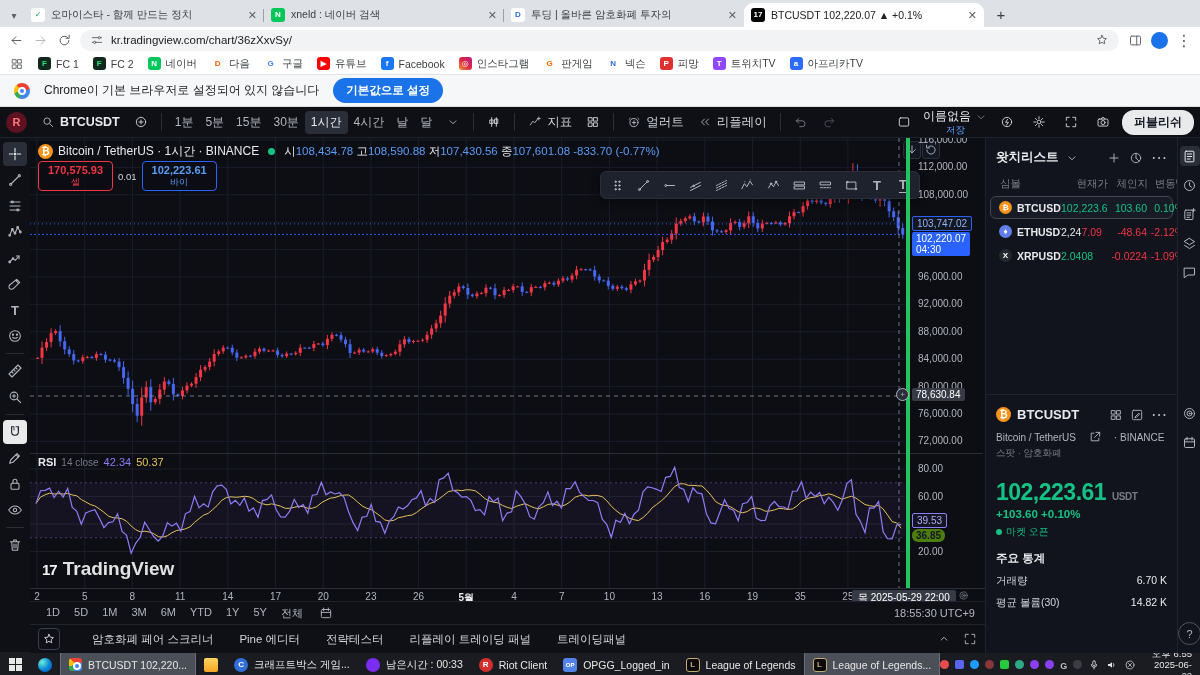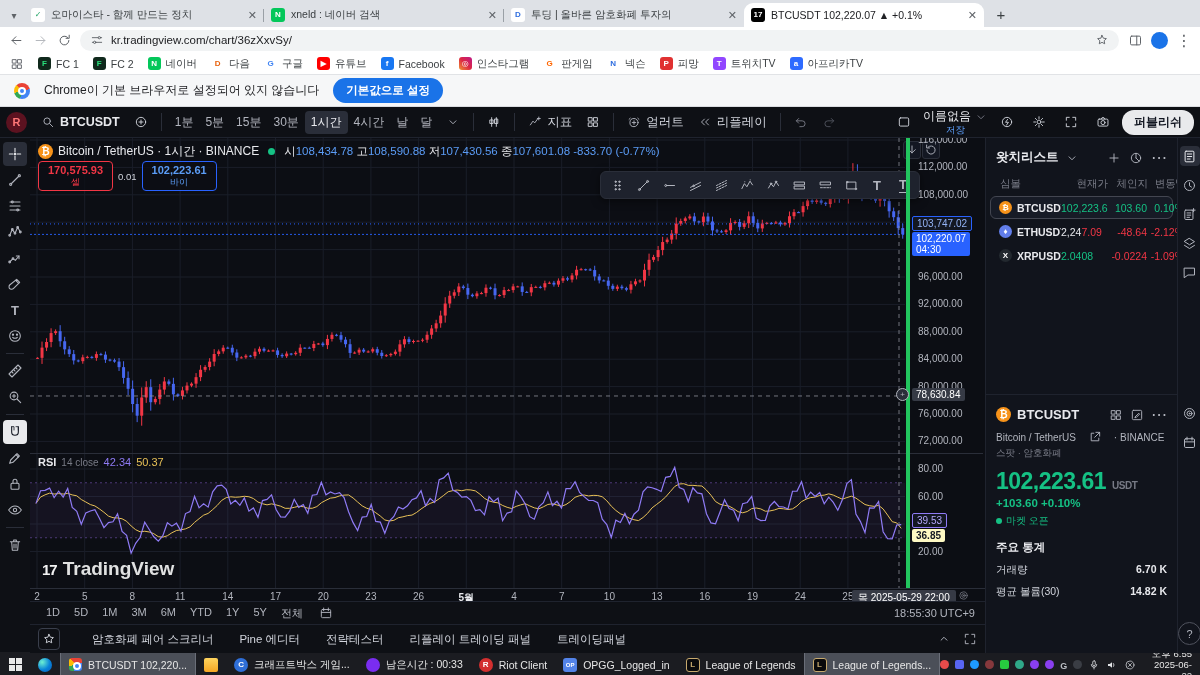--- a/index.html
+++ b/index.html
@@ -108,32 +108,32 @@
   .wl-pr{width:46px;text-align:left;flex:none}
   .wl-ch{width:40px;text-align:right;flex:none}
   .wl-pc{width:37px;text-align:right;flex:none}
   .up{color:#15c184}.dn{color:#f23645}.wh{color:#e8e9ed}
   #detail{position:absolute;left:0;top:256px;width:191px;border-top:1px solid #1f232e;padding:10px;box-sizing:border-box}
   #det-head{display:flex;align-items:center;gap:6px}
   #det-head .t{font-size:13px;font-weight:bold;color:#e8e9ed}
   #det-head .ics{margin-left:auto;display:flex;gap:7px;color:#b2b5be}
   #det-sub{font-size:10px;color:#b2b5be;margin-top:6px;display:flex;align-items:center;gap:12px}
   #det-type{font-size:9.5px;color:#787b86;margin-top:3px}
-  #det-price{margin-top:8px;font-size:23px;font-weight:bold;color:#15c184;letter-spacing:-.5px}
+  #det-price{margin-top:19px;font-size:23px;font-weight:bold;color:#15c184;letter-spacing:-.5px}
   #det-price .cur{font-size:10px;color:#787b86;font-weight:bold}
   #det-chg{font-size:11.5px;color:#15c184;margin-top:2px;font-weight:bold}
   #det-mkt{font-size:10px;color:#15c184;margin-top:5px;display:flex;align-items:center;gap:4px}
   #det-mkt .d{width:6px;height:6px;border-radius:50%;background:#15c184}
   #news{margin-top:9px;background:#2e2b55;border-radius:8px;padding:6px 7px;display:flex;gap:6px;align-items:center}
   #news .bolt{width:14px;height:14px;flex:none;color:#8f9bff}
   #news .tx{font-size:9px;color:#e3e4ee;line-height:12px}
   #news .ar{color:#9aa0c8;font-size:11px;flex:none}
   #stats-title,#perf-title{font-size:11.5px;font-weight:bold;color:#e8e9ed;margin-top:12px}
   .stat-row{display:flex;justify-content:space-between;font-size:10.5px;color:#d1d4dc;margin-top:8px}
-  .stat-row .v{font-weight:bold;color:#e8e9ed}
+  .stat-row .v{font-weight:normal;color:#e8e9ed}
   
   #right-strip{width:23px;border-left:1px solid #1f232e;display:flex;flex-direction:column;align-items:center;padding-top:8px;gap:9px;flex:none;background:#11141c}
   .stool{width:20px;height:20px;border-radius:4px;color:#b2b5be;display:flex;align-items:center;justify-content:center}
   .stool.sel{background:#2a2e39;color:#e8e9ed}
   #help-btn{margin-top:auto;margin-bottom:8px;width:21px;height:21px;border:1px solid #50535e;border-radius:50%;color:#b2b5be;
     font-size:11px;display:flex;align-items:center;justify-content:center}
   
   #taskbar{height:25px;background:#1b1c21;display:flex;align-items:stretch;color:#e6e6e6;font-size:10.5px}
   .tb-app{display:flex;align-items:center;gap:6px;padding:0 8px;white-space:nowrap}
   .tb-app.active{background:#4b4f58;border:1px solid #6a6e78;border-top:none;border-bottom:none}
@@ -1116,40 +1116,40 @@
               <div class="tick" style="top: 352.5px;">60.00</div>
               <div class="tick" style="top: 380px;">40.00</div>
               <div class="tick" style="top: 407.5px;">20.00</div>
               <div class="axlabel" style="top: 77.9329px; border: 1px solid rgb(41, 98, 255); color: rgb(147, 178, 245); background: rgb(19, 23, 34); left: 2px;">103,747.02</div>
               <div class="axlabel" style="top: 94.3925px; background: rgb(41, 98, 255); color: rgb(255, 255, 255); line-height: 11px; left: 2px;">102,220.07<br>04:30</div>
               <div class="axlabel" style="top: 249.979px; left: -14px; background: transparent; padding: 0px;"><span style="display:inline-flex;align-items:center;gap:3px">
                   <span style="width:11px;height:11px;border:1px solid #b2b5be;border-radius:50%;display:inline-flex;align-items:center;justify-content:center;font-size:8px;background:#2a2e39">+</span>
                   <span style="background:#363a45;padding:1px 4px;border-radius:2px;color:#fff">78,630.84</span>
                 </span></div>
               <div class="axlabel" style="top: 374.646px; border: 1px solid rgb(143, 123, 245); color: rgb(180, 167, 250); background: rgb(19, 23, 34); left: 2px;">39.53</div>
-              <div class="axlabel" style="top: 391.331px; background: #fef9c3; color: rgb(19, 23, 34); font-weight: bold; left: 2px;">36.85</div>
+              <div class="axlabel" style="top: 391.331px; background: #4d7c0f; color: rgb(19, 23, 34); font-weight: bold; left: 2px; border-radius: 6px;">36.85</div>
             </div>
           <div id="time-axis">
               <div class="tt" style="left: -10px;">2</div>
               <div class="tt" style="left: 37.7px;">5</div>
               <div class="tt" style="left: 85.4px;">8</div>
               <div class="tt" style="left: 133.1px;">11</div>
               <div class="tt" style="left: 180.8px;">14</div>
               <div class="tt" style="left: 228.5px;">17</div>
               <div class="tt" style="left: 276.2px;">20</div>
               <div class="tt" style="left: 323.9px;">23</div>
               <div class="tt" style="left: 371.6px;">26</div>
               <div class="tt" style="left: 419.3px; color: rgb(232, 233, 237); font-weight: bold;">5월</div>
               <div class="tt" style="left: 467px;">4</div>
               <div class="tt" style="left: 514.7px;">7</div>
               <div class="tt" style="left: 562.4px;">10</div>
               <div class="tt" style="left: 610.1px;">13</div>
               <div class="tt" style="left: 657.8px;">16</div>
               <div class="tt" style="left: 705.5px;">19</div>
-              <div class="tt" style="left: 753.2px;">24</div>
+              <div class="tt" style="left: 753.2px;">35</div>
               <div class="tt" style="left: 800.9px;">25</div>
               <div style="position: absolute; left: 822px; top: 1px; background: rgb(54, 58, 69); color: rgb(255, 255, 255); padding: 1px 6px; border-radius: 2px; font-size: 10px; white-space: nowrap;">목 2025-05-29 22:00</div>
               <div style="position: absolute; left: 928px; top: 1px; color: rgb(120, 123, 134);"><svg viewBox="0 0 24 24" width="11" height="11" fill="none" stroke="currentColor" stroke-width="1.6" stroke-linecap="round" stroke-linejoin="round">
                   <circle cx="12" cy="12" r="8"></circle>
                   <circle cx="12" cy="12" r="4"></circle>
                   <circle cx="12" cy="12" r="0.8" fill="currentColor"></circle>
                 </svg></div>
             </div>
         </div>
 

